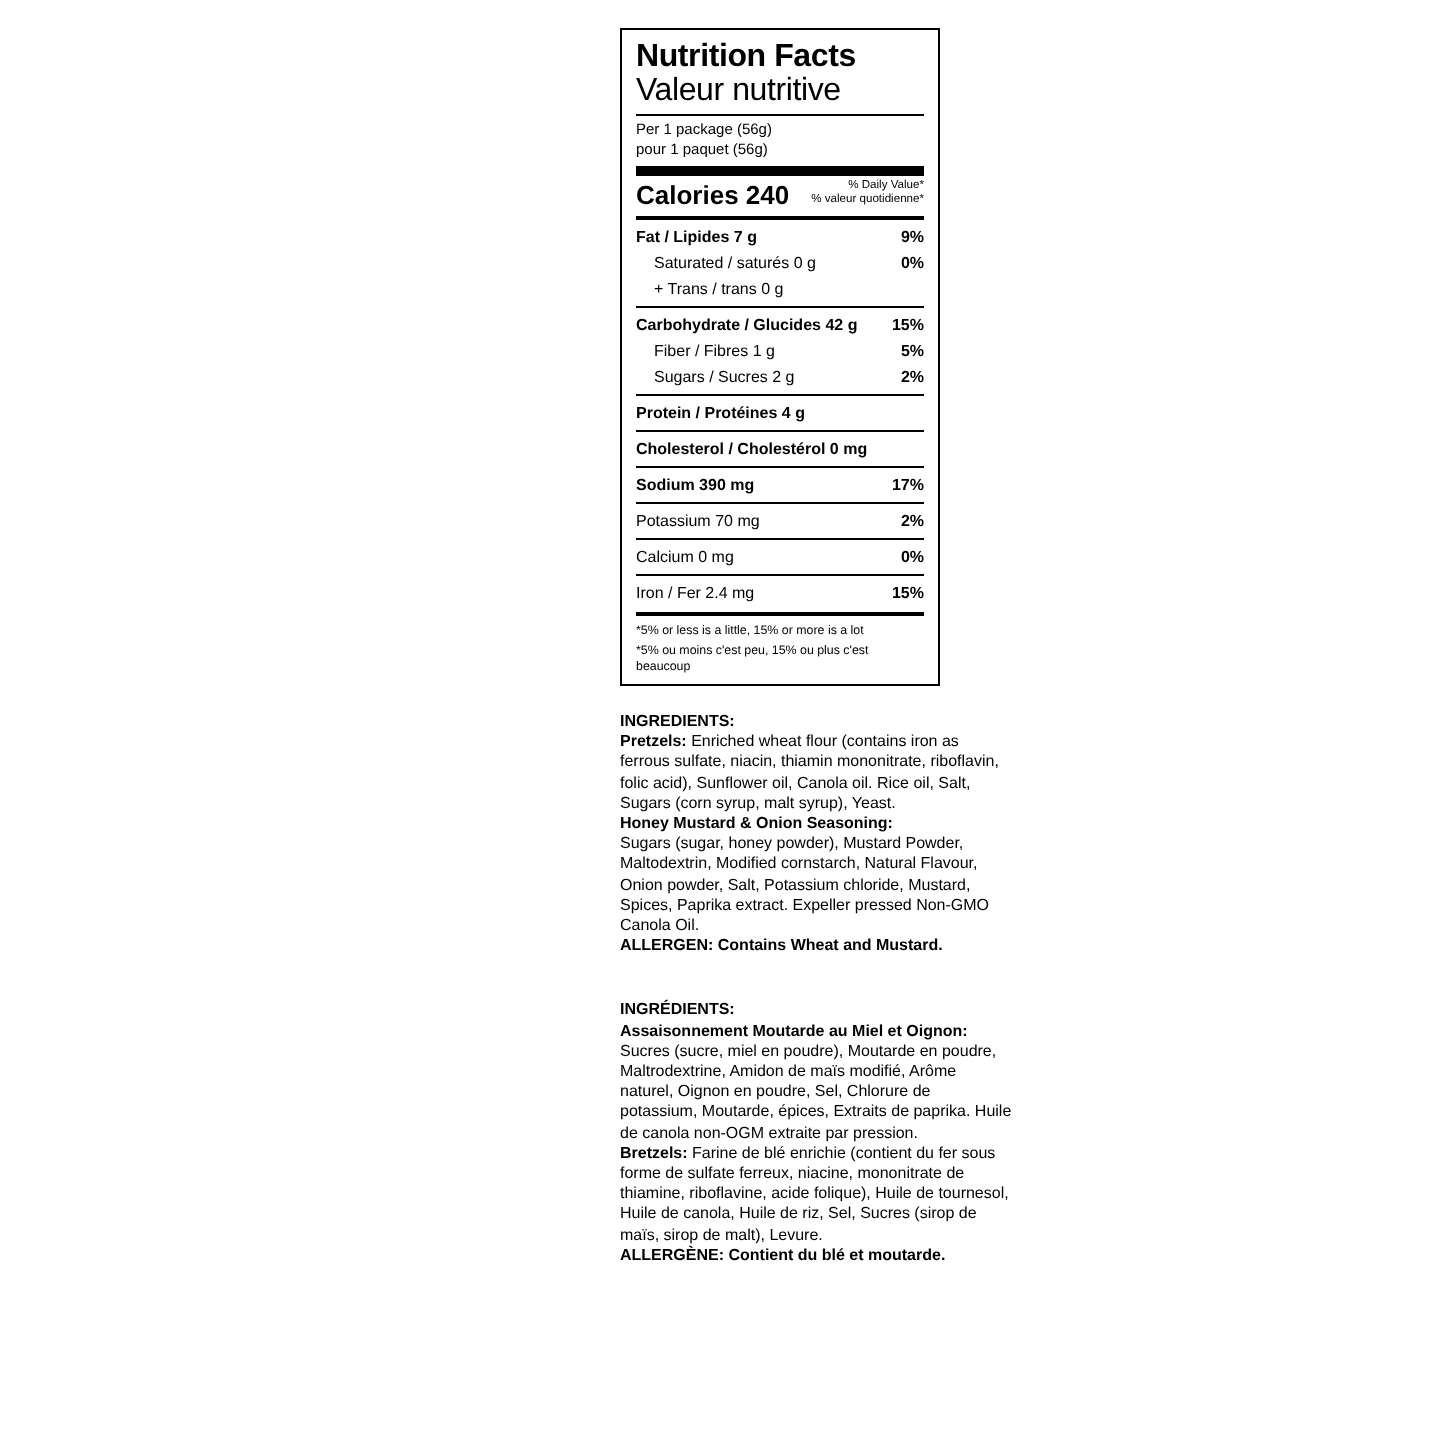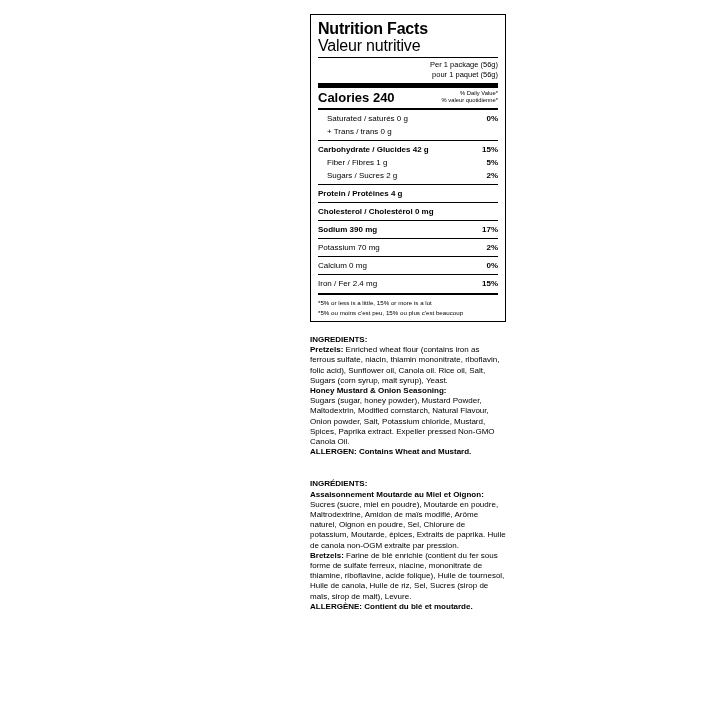--- a/index.html
+++ b/index.html
@@ -20,40 +20,39 @@
     left: 310px;
     top: 14px;
     width: 196px;
   }
 
   
   .nf-panel {
     border: 1.5px solid #000;
     padding: 5px 7px 4px 7px;
     box-sizing: border-box;
-    width: 196px;
+    width: 160px;
     background: #fff;
   }
   .nf-title {
     font-size: 16px;
     font-weight: bold;
     line-height: 17px;
     letter-spacing: -0.2px;
   }
   .nf-title2 {
     font-size: 16px;
     font-weight: normal;
     line-height: 18px;
     letter-spacing: -0.2px;
     margin-bottom: 2px;
   }
   .nf-serving {
     font-size: 7.5px;
     line-height: 10px;
-    text-align: right;
   }
   .rule-thin { border-top: 1px solid #000; margin: 2px 0; }
   .rule-med  { border-top: 2.5px solid #000; margin: 3px 0 2px 0; }
   .rule-thick{ border-top: 5px solid #000; margin: 3px 0 2px 0; }
 
   .cal-row {
     display: flex;
     align-items: flex-end;
     justify-content: space-between;
     gap: 10px;
@@ -116,20 +115,24 @@
     <div class="cal-row">
       <div class="cal-left">Calories 240</div>
       <div class="cal-right">
         <div>% Daily Value*</div>
         <div>% valeur quotidienne*</div>
       </div>
     </div>
     <div class="rule-med"></div>
 
     <div id="nf-rows">
+        <div class="nf-line bold">
+          <span class="lbl">Fat / Lipides 7 g</span>
+          <span class="val">9%</span>
+        </div>
         <div class="nf-line indent">
           <span class="lbl">Saturated / saturés 0 g</span>
           <span class="val">0%</span>
         </div>
         <div class="nf-line indent">
           <span class="lbl">+ Trans / trans 0 g</span>
           <span class="val"></span>
         </div>
         <div class="rule-thin"></div>
         <div class="nf-line bold">

